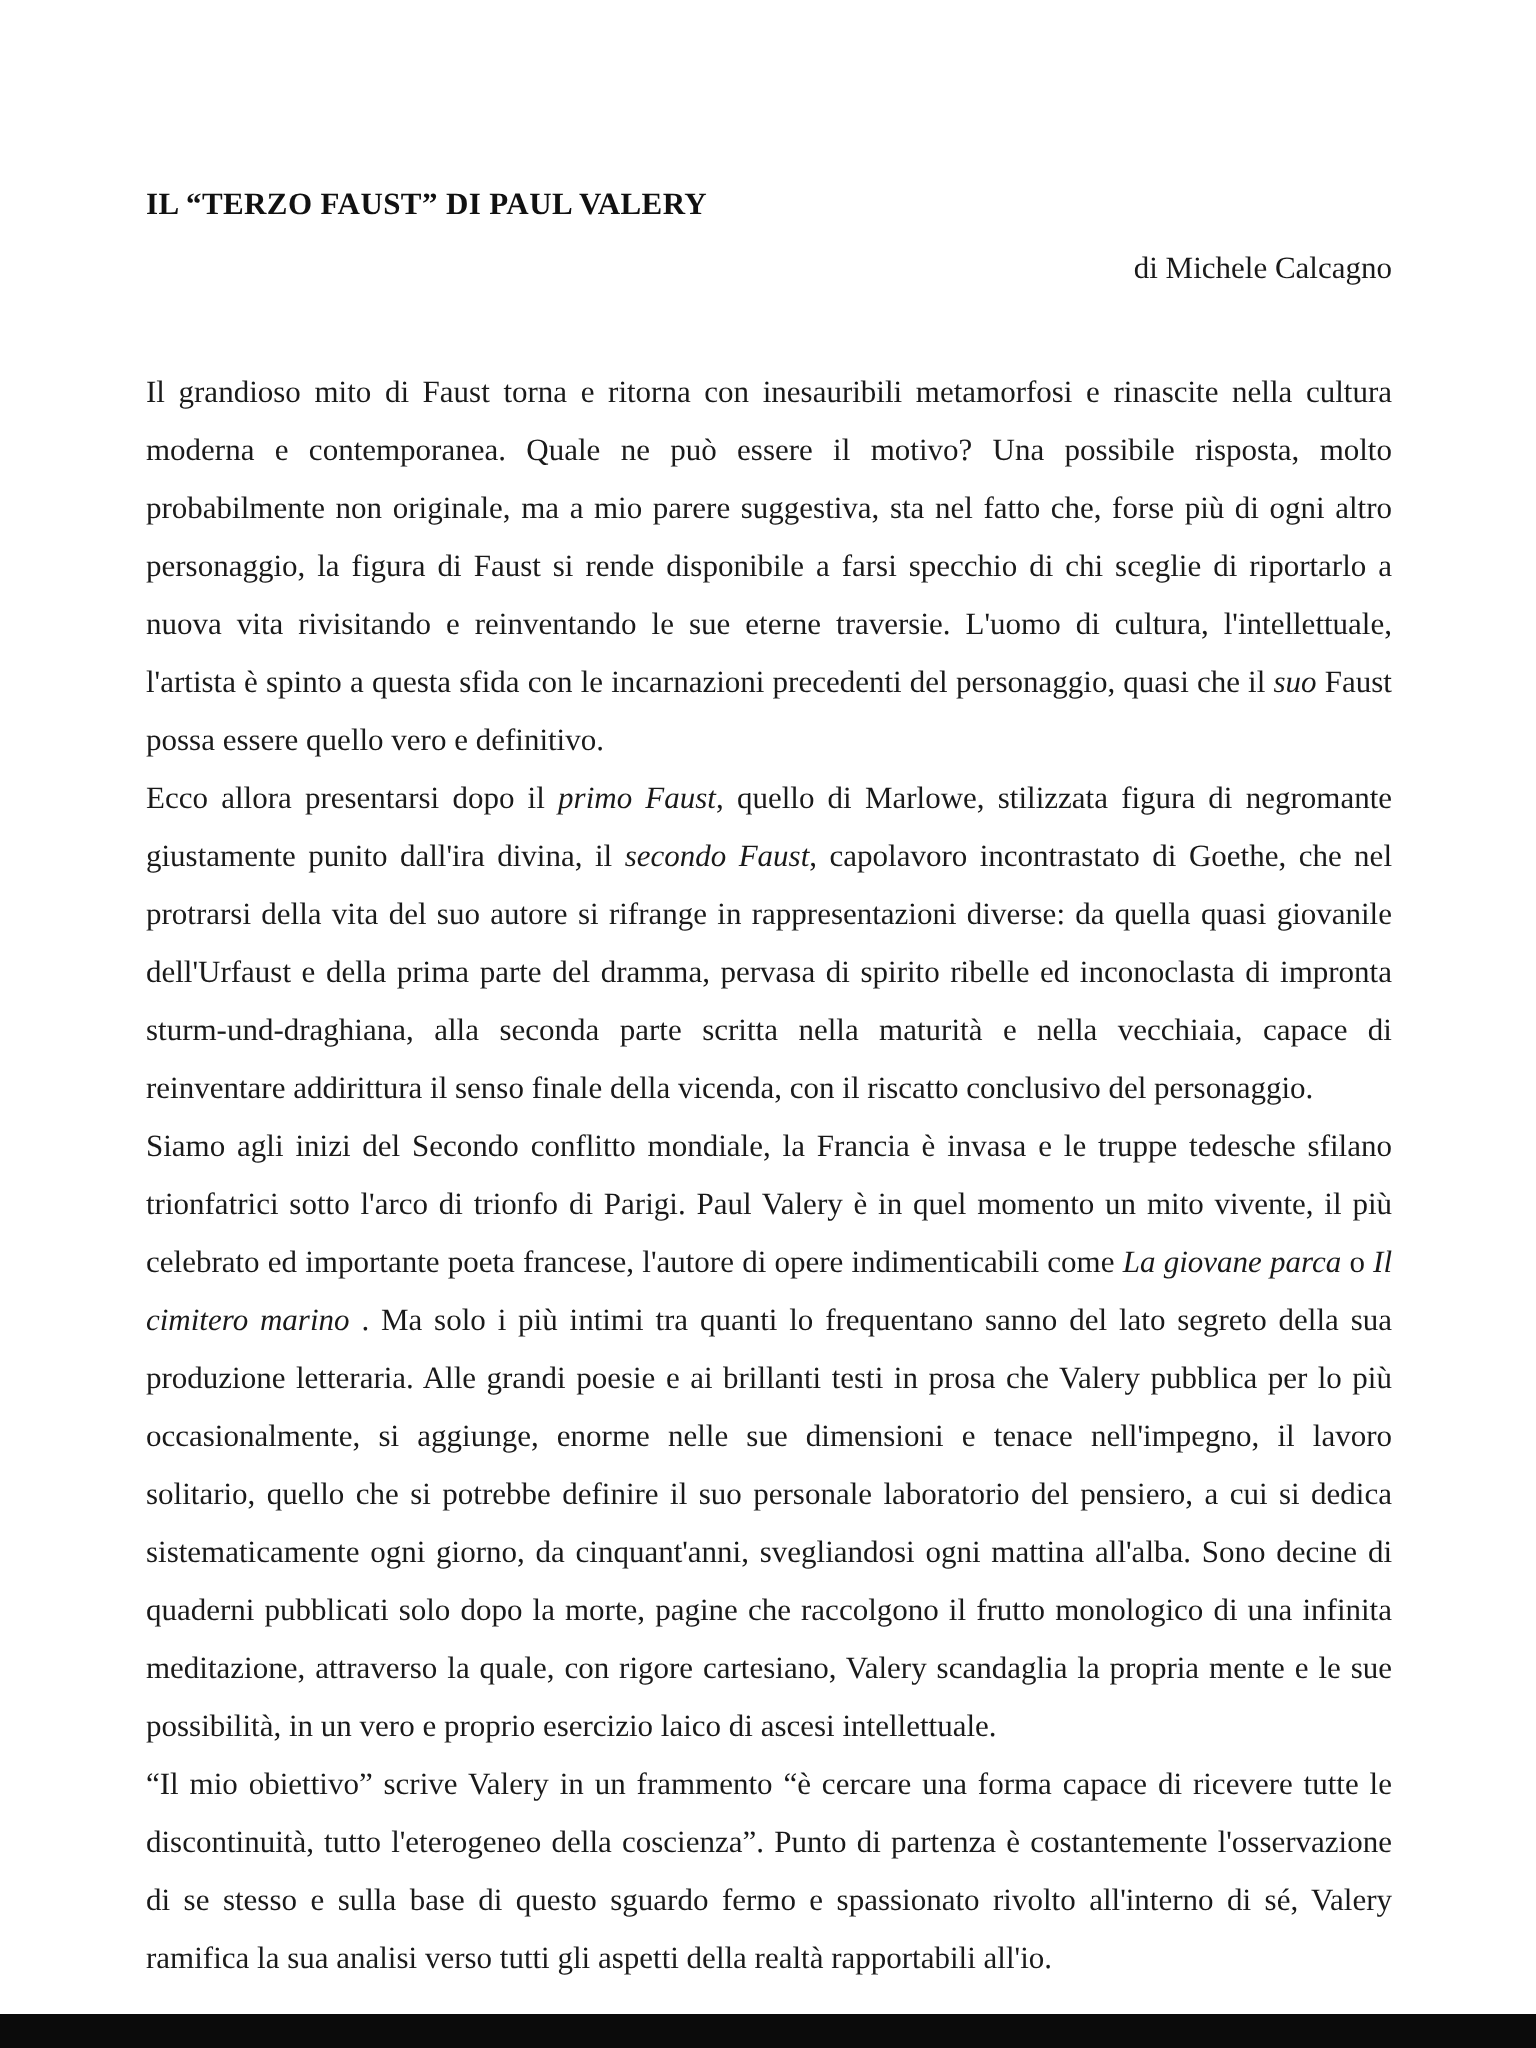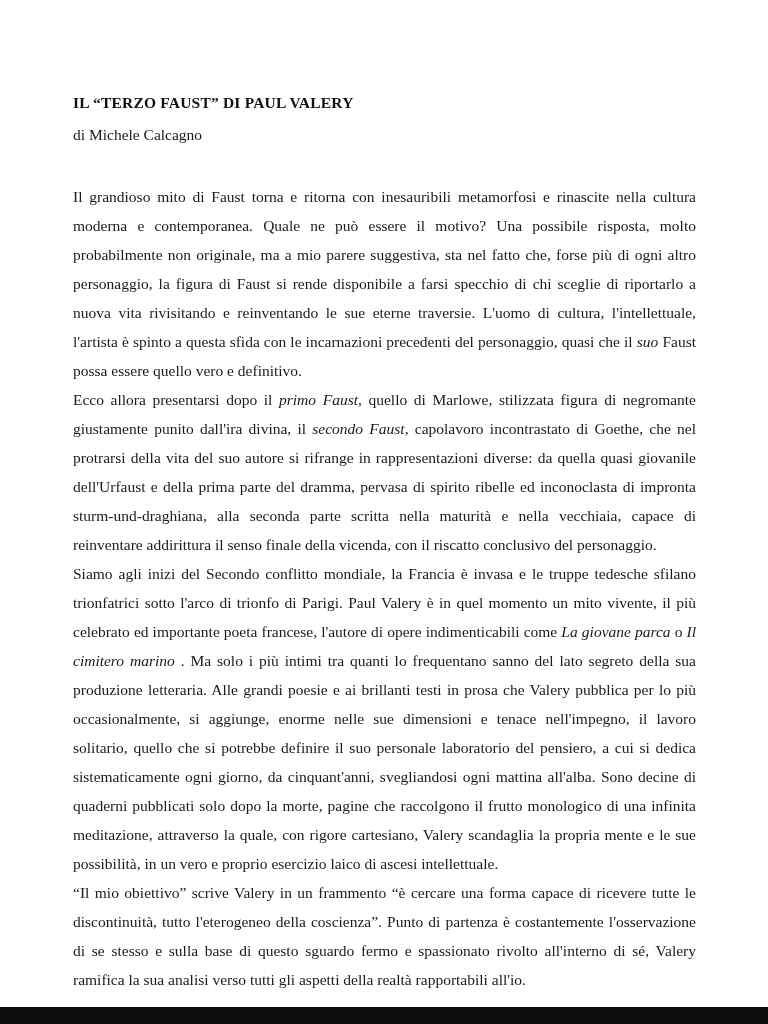--- a/index.html
+++ b/index.html
@@ -26,20 +26,21 @@
     letter-spacing: 0.2px;
     line-height: 1.4;
     color: #111111;
   }
   .author-line {
     font-size: 15.5px;
     font-weight: normal;
     margin-top: 10px;
     line-height: 1.4;
     color: #1a1a1a;
+    text-align: right;
   }
   .doc-body {
     margin-top: 37px;
   }
   .para {
     font-size: 15.5px;
     line-height: 29px;
     text-align: justify;
     color: #1a1a1a;
     margin: 0;

